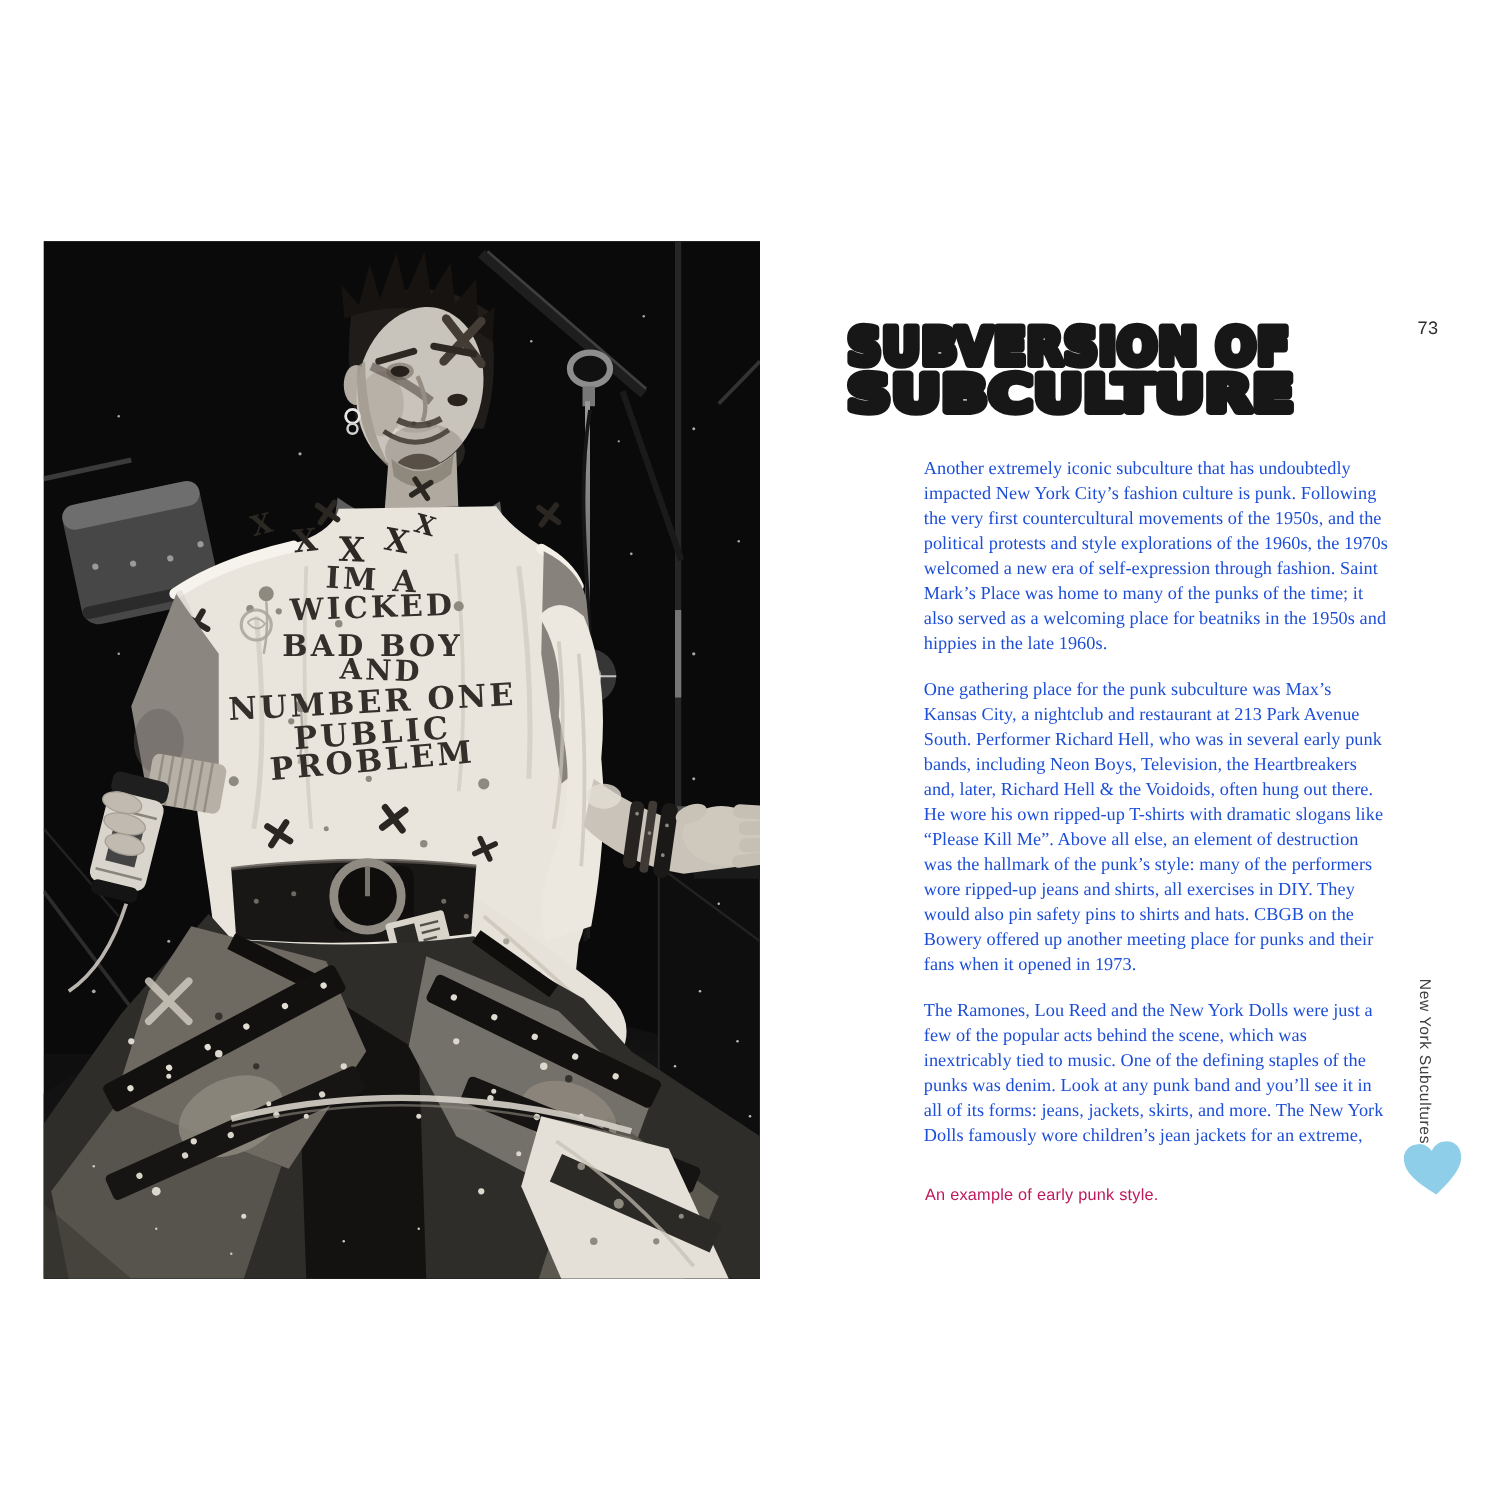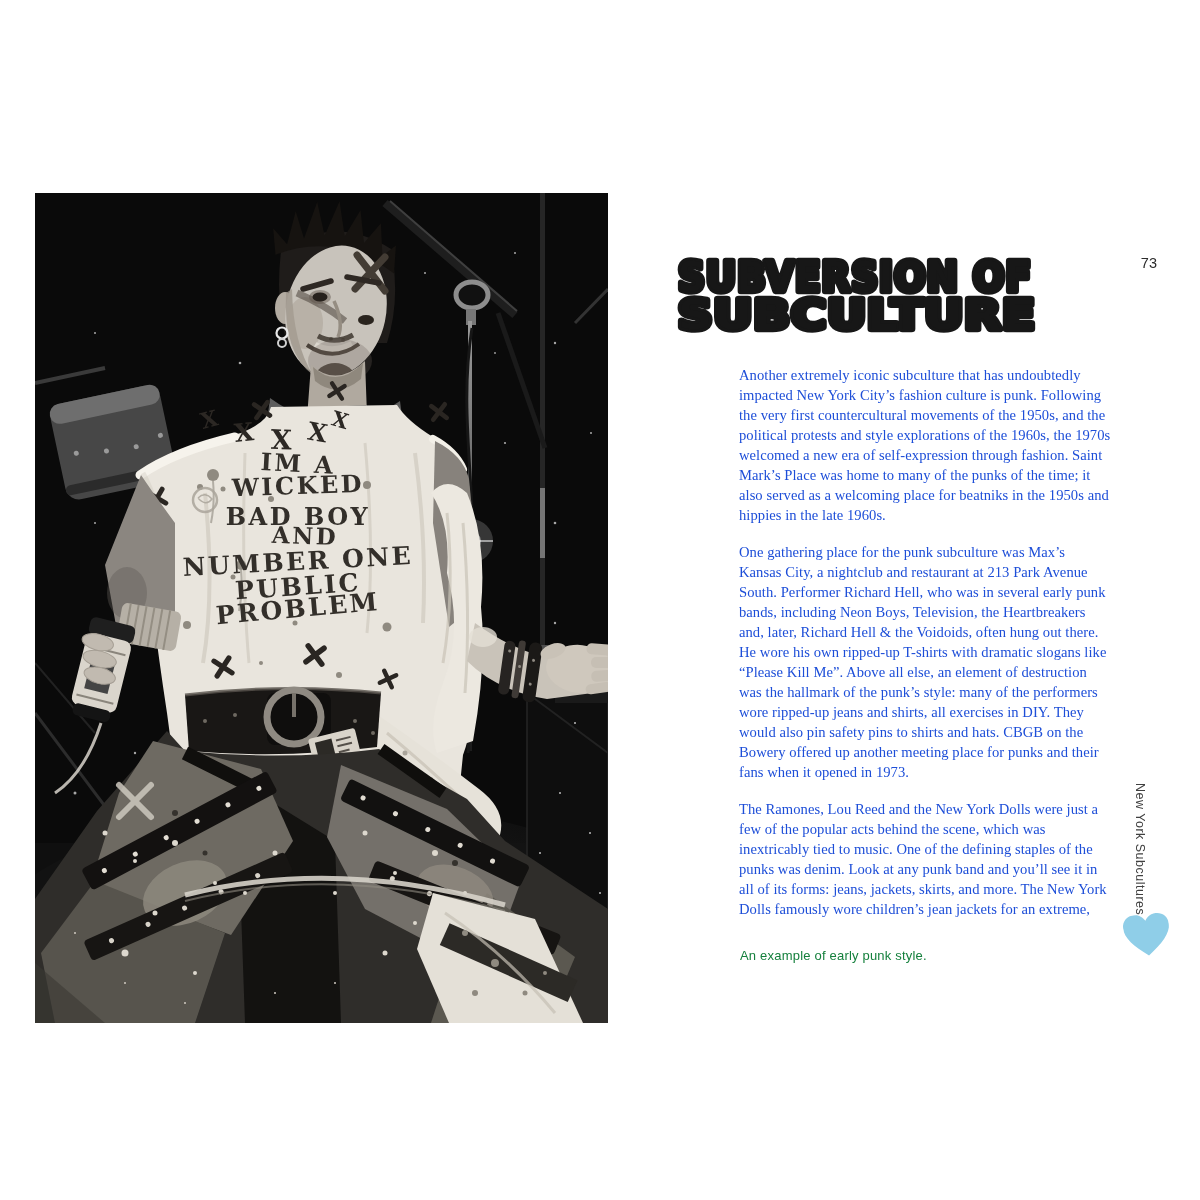--- a/index.html
+++ b/index.html
@@ -4,31 +4,31 @@
 <style>
   html,body{margin:0;padding:0;background:#ffffff;}
   .canvas{position:relative;width:1200px;height:1200px;background:#ffffff;overflow:hidden;
           font-family:"Liberation Sans",sans-serif;}
 
   
   .photo{position:absolute;left:35px;top:193px;width:573px;height:830px;background:#0a0a0a;}
   .photo svg{display:block;width:100%;height:100%;}
 
   
-  .page-number{position:absolute;left:1134px;top:255px;width:30px;text-align:center;
+  .page-number{position:absolute;left:1134px;top:255px;width:30px;text-align:left;
                font-size:14.5px;color:#2c2c2c;letter-spacing:.3px;}
   .title-svg{position:absolute;left:676px;top:250px;}
   .title-svg text{font-family:"DejaVu Sans",sans-serif;font-weight:bold;
                   fill:#171717;stroke:#171717;stroke-width:6.5;stroke-linejoin:round;
                   paint-order:stroke;letter-spacing:1px;}
   .body-col{position:absolute;left:739px;top:365px;width:372px;
             font-family:"Liberation Serif",serif;font-size:14.6px;line-height:20px;
             color:#1d4ed8;letter-spacing:.05px;}
   .body-col p{margin:0 0 17px 0;}
-  .caption{position:absolute;left:740px;top:948px;font-size:13px;color:#15803d;letter-spacing:.2px;}
+  .caption{position:absolute;left:740px;top:948px;font-size:13px;color:#be185d;letter-spacing:.2px;}
   .sidebar-label{position:absolute;left:1133px;top:783px;height:132px;
                  writing-mode:vertical-rl;font-size:12.5px;color:#404040;letter-spacing:.5px;
                  white-space:nowrap;}
   .heart{position:absolute;left:1124px;top:914px;width:46px;height:44px;transform:rotate(-6deg);}
 
   
   .shirt-letter{font-family:"DejaVu Serif",serif;font-weight:bold;fill:#2c2824;}
   .shirt-line{font-family:"DejaVu Serif",serif;font-weight:bold;fill:#332f2a;letter-spacing:2.5px;}
 </style>
 </head>

